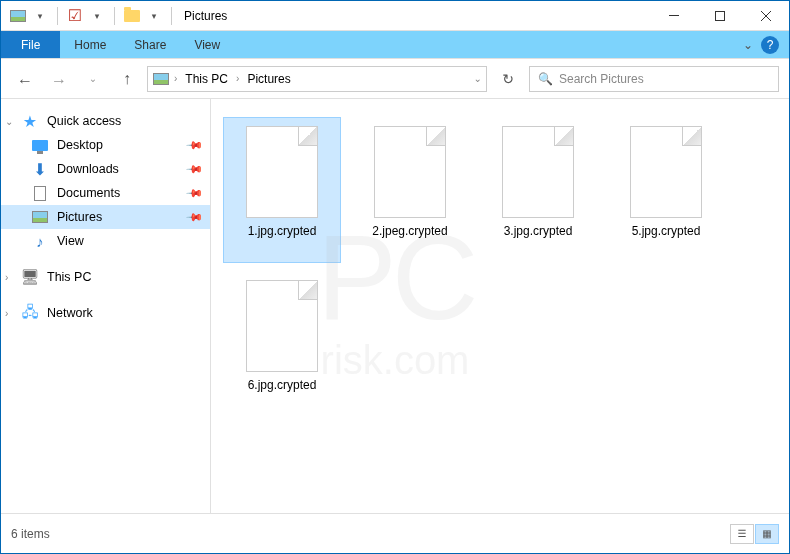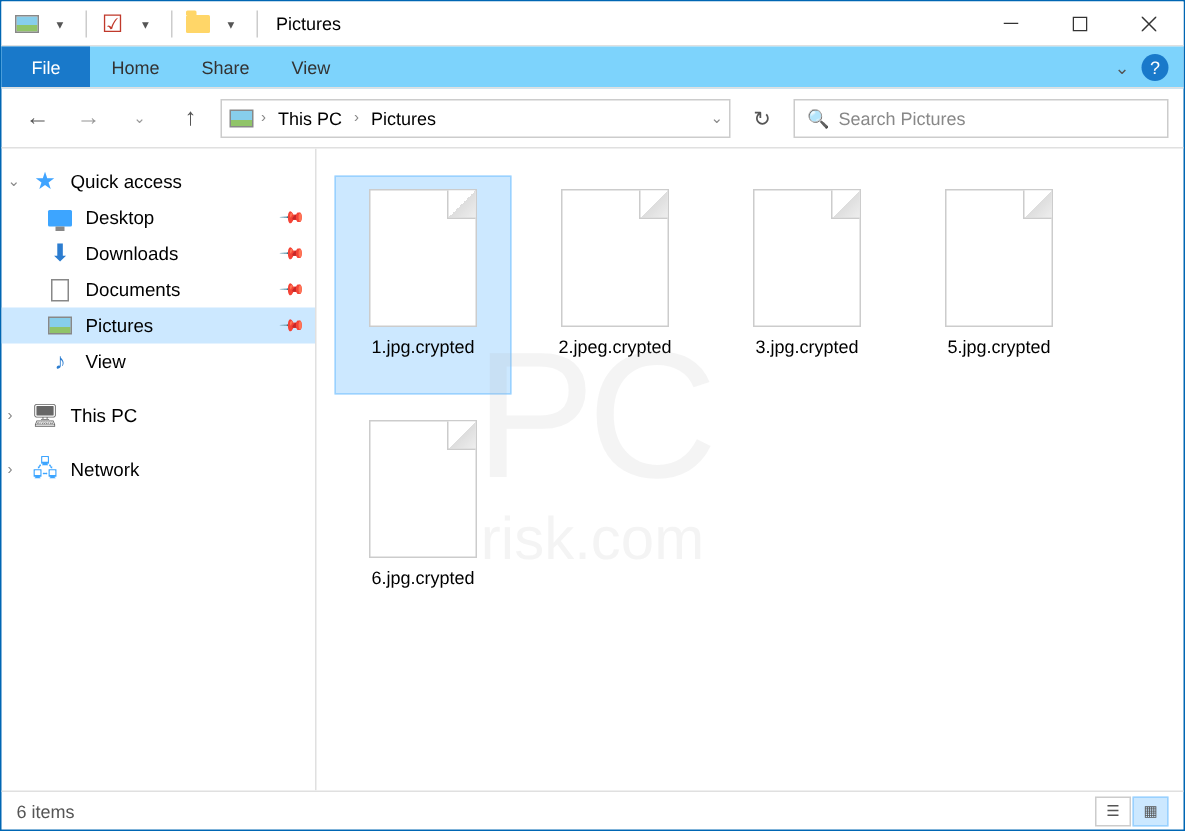--- a/index.html
+++ b/index.html
@@ -47,21 +47,21 @@
     
     
     .files { flex: 1; padding: 18px 12px; display: flex; flex-wrap: wrap; align-content: flex-start; gap: 8px 10px; }
     .file-tile { width: 118px; height: 146px; display: flex; flex-direction: column; align-items: center; justify-content: flex-start; padding-top: 8px; cursor: pointer; border: 1px solid transparent; }
     .file-tile.selected { background: #cce8ff; border: 1px solid #99d1ff; }
     .file-doc { width: 72px; height: 92px; background: #fff; border: 1px solid #ccc; position: relative; }
     .file-doc::before { content: ''; position: absolute; top: 0; right: 0; width: 18px; height: 18px; background: linear-gradient(135deg, #fff 0%, #fff 50%, #ddd 50%, #eee 100%); border-left: 1px solid #ccc; border-bottom: 1px solid #ccc; }
     .file-name { font-size: 12px; margin-top: 6px; text-align: center; word-break: break-all; padding: 0 4px; }
     
     
-    .statusbar { height: 26px; border-top: 1px solid #e0e0e0; display: flex; align-items: center; padding: 0 10px; font-size: 12px; color: #555; }
+    .statusbar { height: 40px; border-top: 1px solid #e0e0e0; display: flex; align-items: center; padding: 0 10px; font-size: 12px; color: #555; }
     .view-toggle { margin-left: auto; display: flex; gap: 1px; }
     .view-btn { width: 24px; height: 20px; border: 1px solid #ccc; display: flex; align-items: center; justify-content: center; font-size: 10px; cursor: pointer; }
     .view-btn.active { background: #cce8ff; border-color: #99d1ff; }
     
     
     .ico-folder { width: 16px; height: 12px; background: #ffd668; border-radius: 1px; position: relative; }
     .ico-folder::before { content:''; position:absolute; top:-3px; left:0; width:7px; height:3px; background:#ffd668; border-radius:1px 1px 0 0; }
     .ico-star { color: #40a4ff; font-size: 16px; }
     .ico-monitor { width: 16px; height: 11px; background: #3da5ff; border-radius: 1px; position: relative; }
     .ico-monitor::after { content:''; position:absolute; bottom:-3px; left:5px; width:6px; height:3px; background:#888; }

